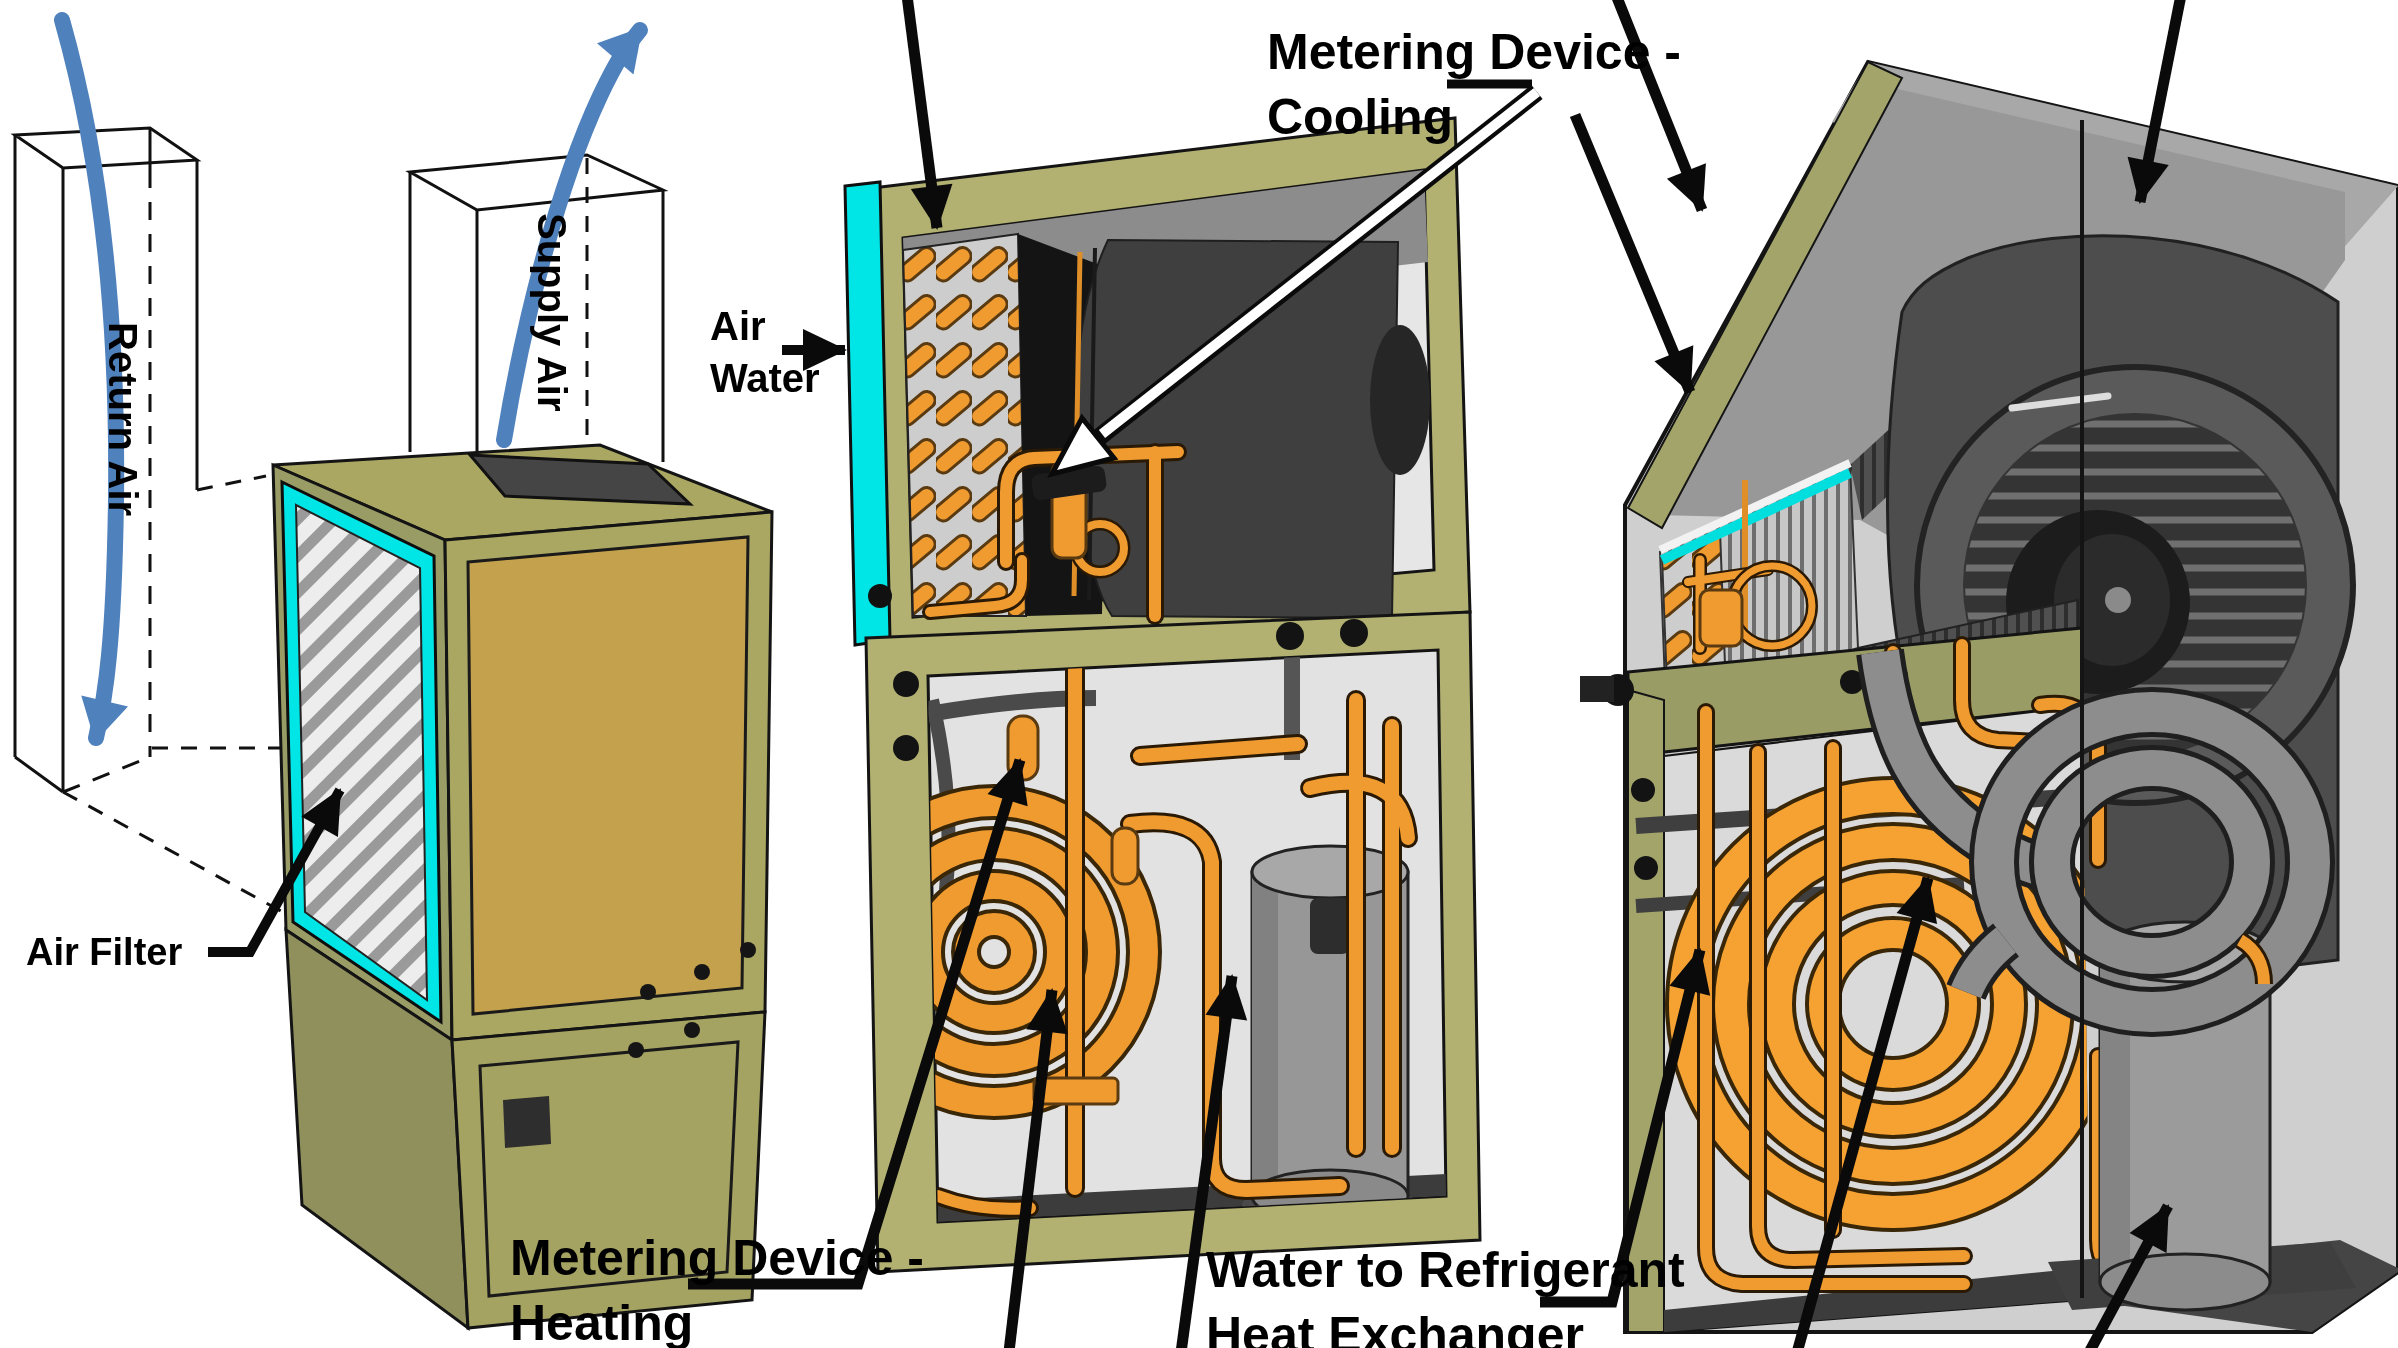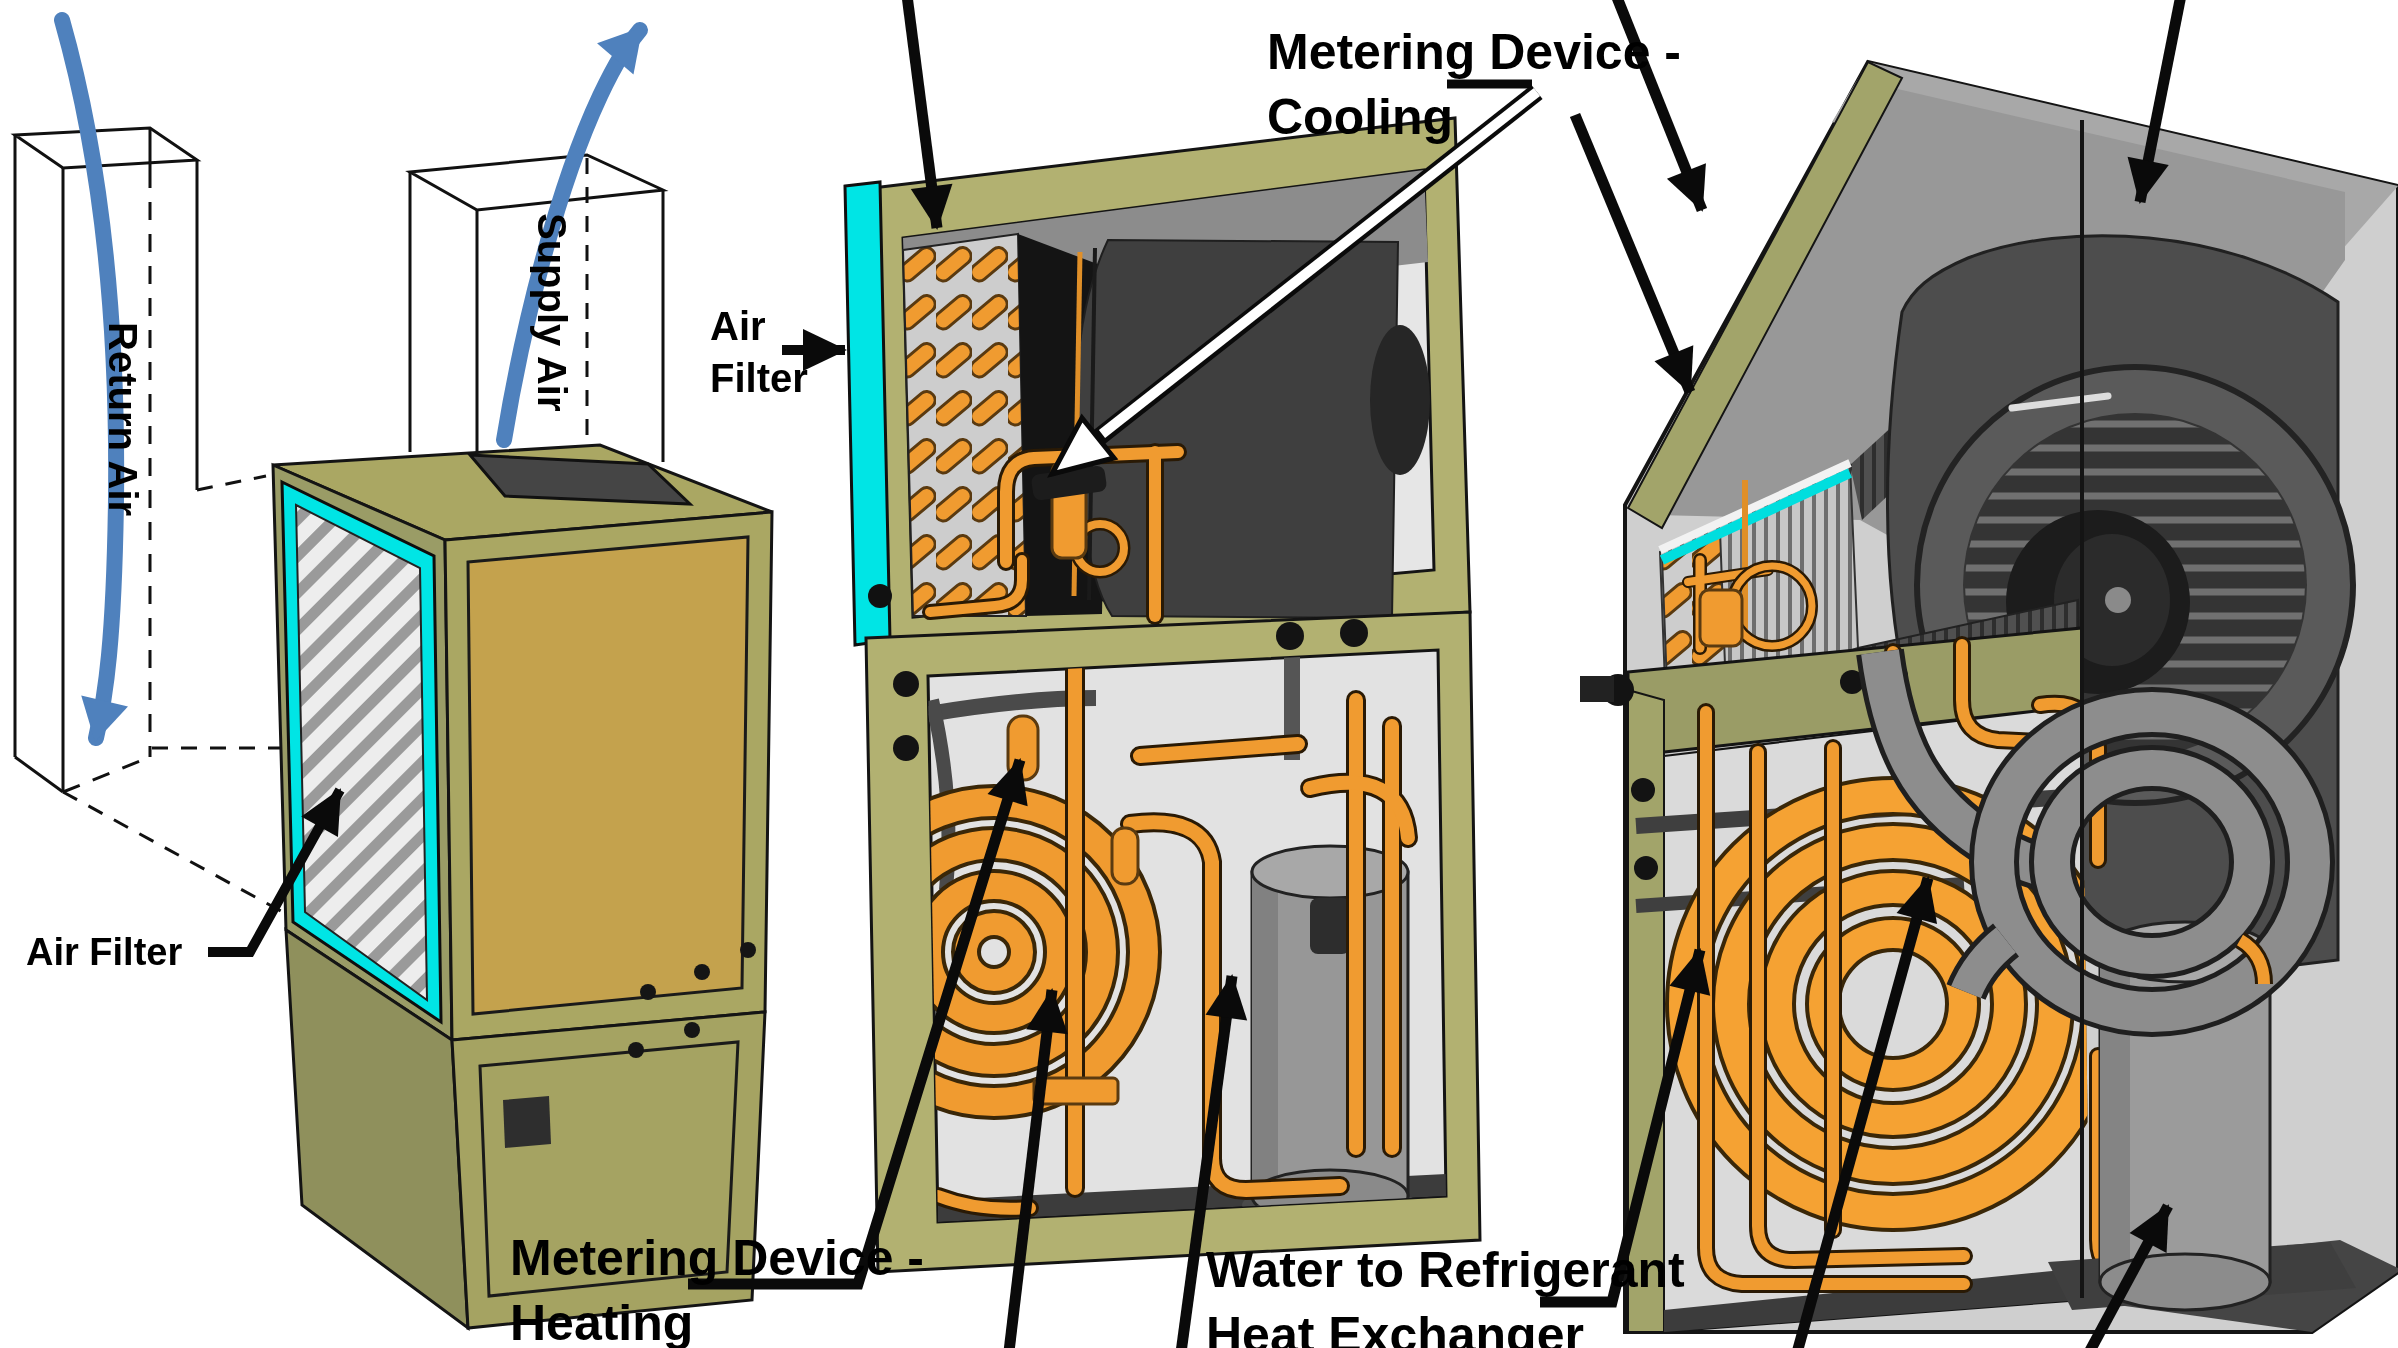--- a/index.html
+++ b/index.html
@@ -348,21 +348,21 @@
   </g>
 </svg>
 
   <div class="lbl vert" style="left:149px; top:322px;">Return Air</div>
 
   <div class="lbl vert" style="left:578px; top:213px;">Supply Air</div>
 
   <div class="lbl small" style="left:26px; top:928px;">Air Filter</div>
 
   <div class="lbl" style="left:710px; top:300px; font-size:40px;">Air
-Filter</div>
+Water</div>
 
   <div class="lbl" style="left:1267px; top:20px;">Metering Device -
 Cooling</div>
 
   <div class="lbl" style="left:510px; top:1226px;">Metering Device -
 Heating</div>
 
   <div class="lbl" style="left:1206px; top:1238px;">Water to Refrigerant
 Heat Exchanger</div>
 

